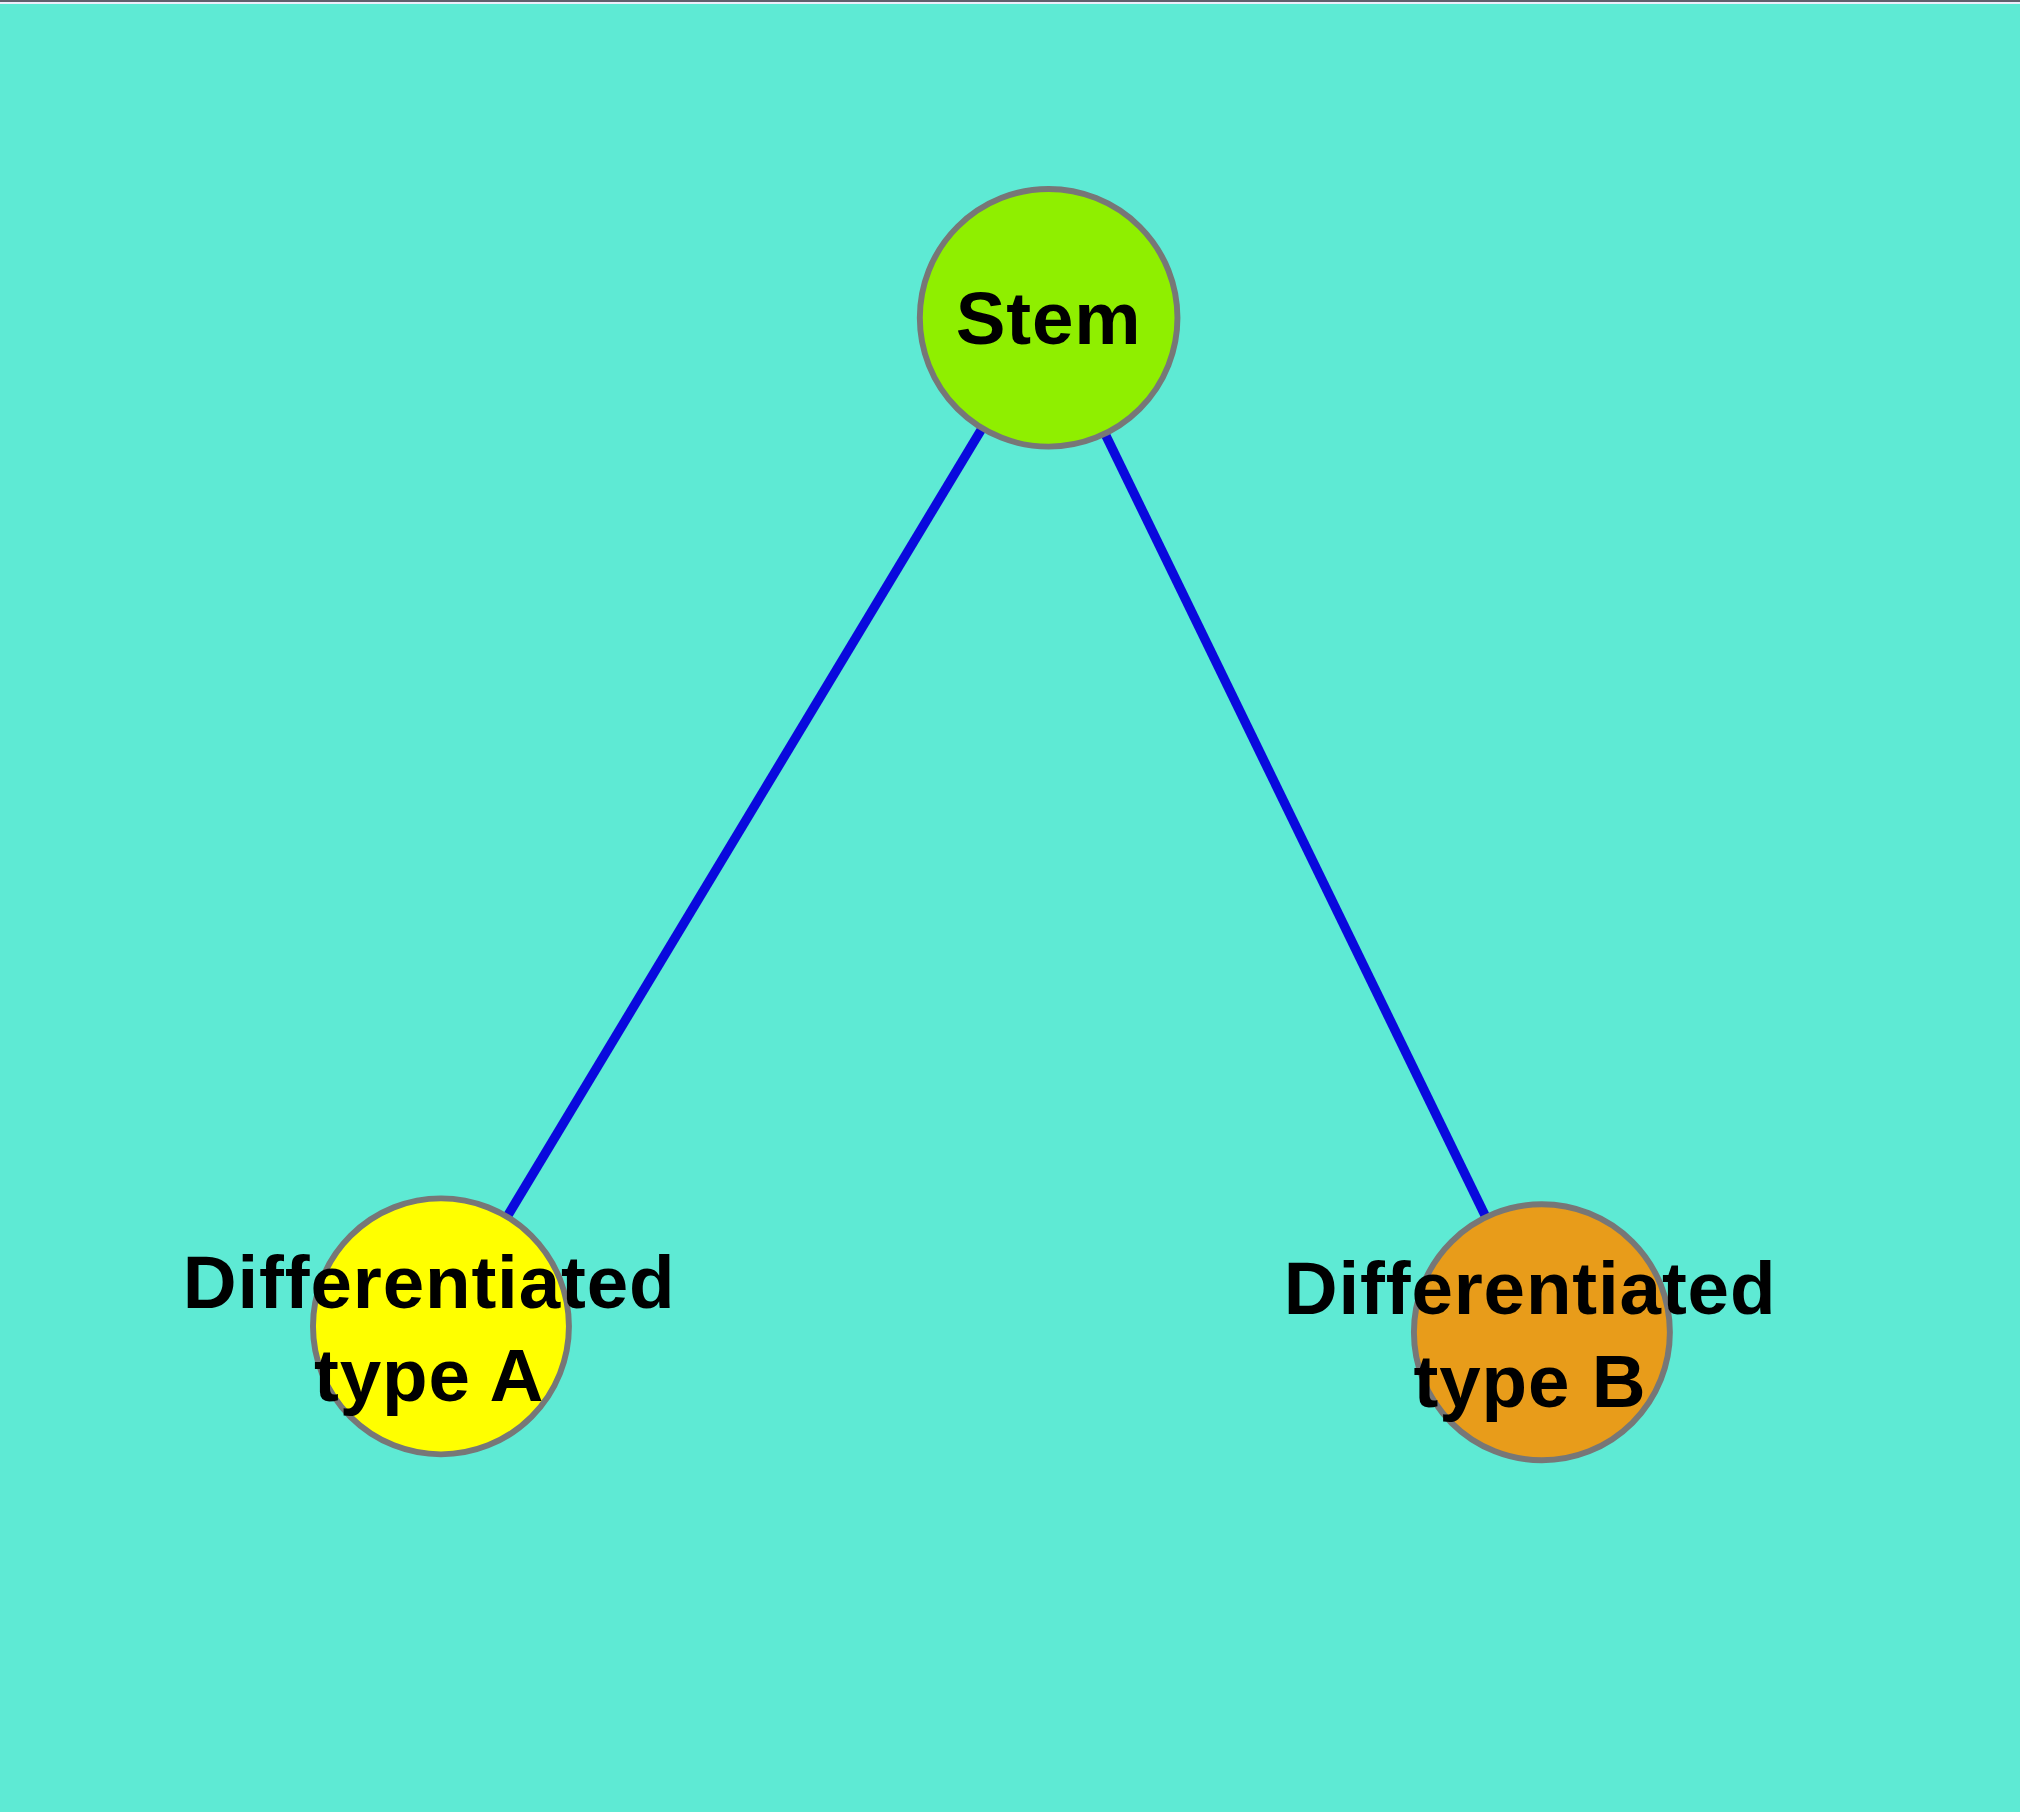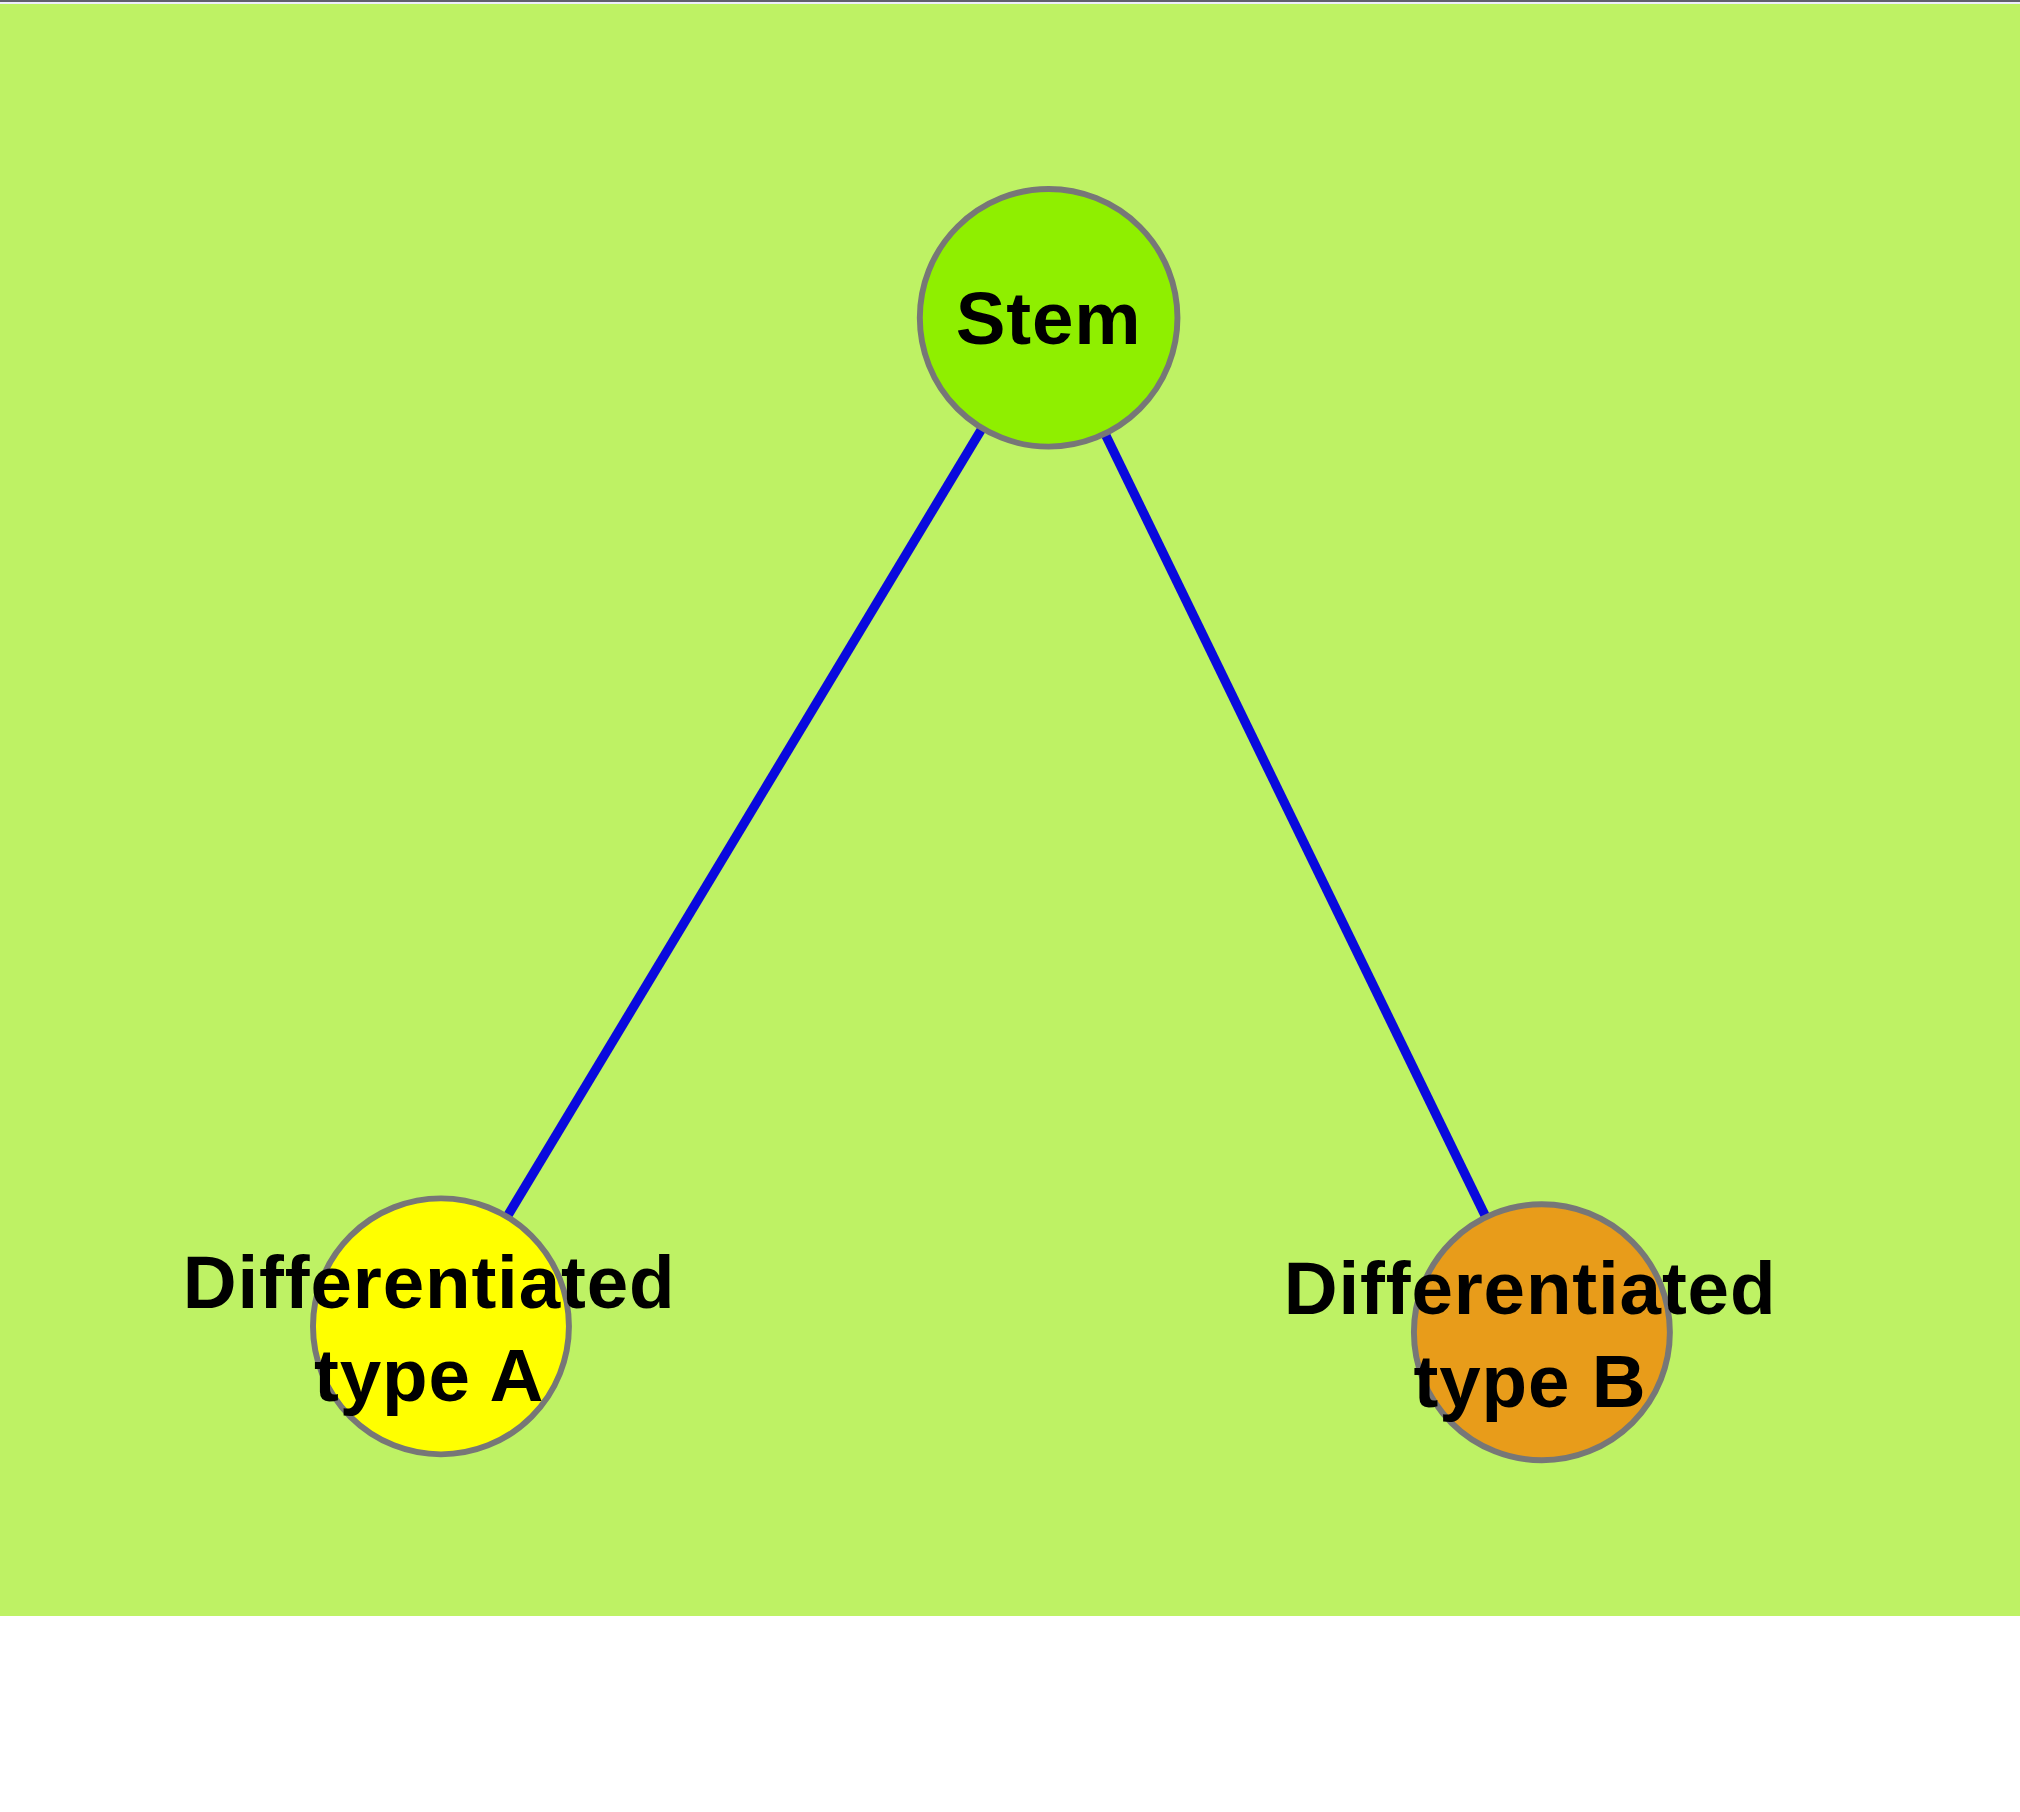--- a/index.html
+++ b/index.html
@@ -35,21 +35,21 @@
     font-family: "Liberation Sans", "DejaVu Sans", sans-serif;
     font-weight: bold;
     font-size: 88px;
     letter-spacing: 1px;
     fill: #000000;
   }
 </style>
 </head>
 <body>
 
-<div class="stage" style="background: #bef264; width: 2021px; height: 1616px;">
+<div class="stage" style="background: #5eead4; width: 2021px; height: 1812px;">
   <div class="top-edge-dark" style="background: rgb(96, 96, 108);"></div>
   <div class="top-edge-light" style="background: rgb(237, 237, 251);"></div>
   <svg class="graph" viewBox="0 0 2384 2138" xmlns="http://www.w3.org/2000/svg">
     <g id="edges-layer">
         <line x1="1237" y1="375" x2="520" y2="1565" stroke="#0909DD" stroke-width="11"></line>
         <line x1="1237" y1="375" x2="1819" y2="1572" stroke="#0909DD" stroke-width="11"></line>
       </g>
     <g id="nodes-layer">
         <circle cx="1237" cy="375" r="152" fill="#8FEF00" stroke="#777777" stroke-width="7"></circle>
         <circle cx="520" cy="1565" r="151" fill="#FFFF00" stroke="#777777" stroke-width="7"></circle>

